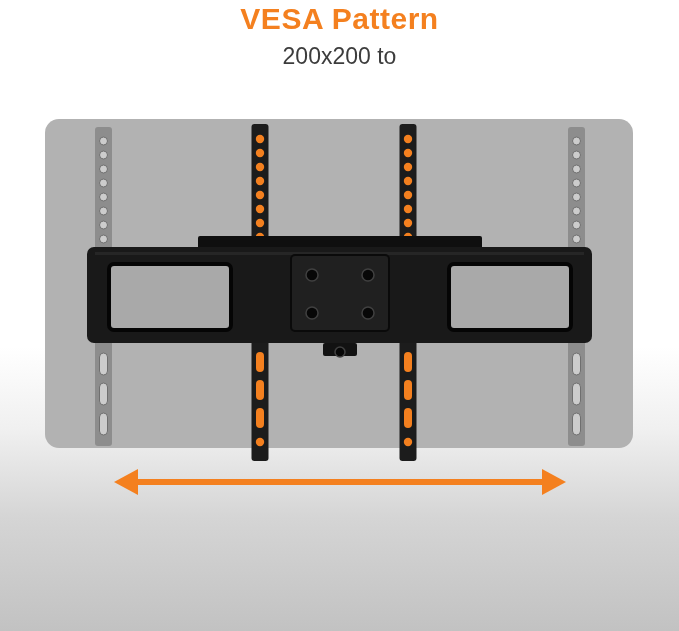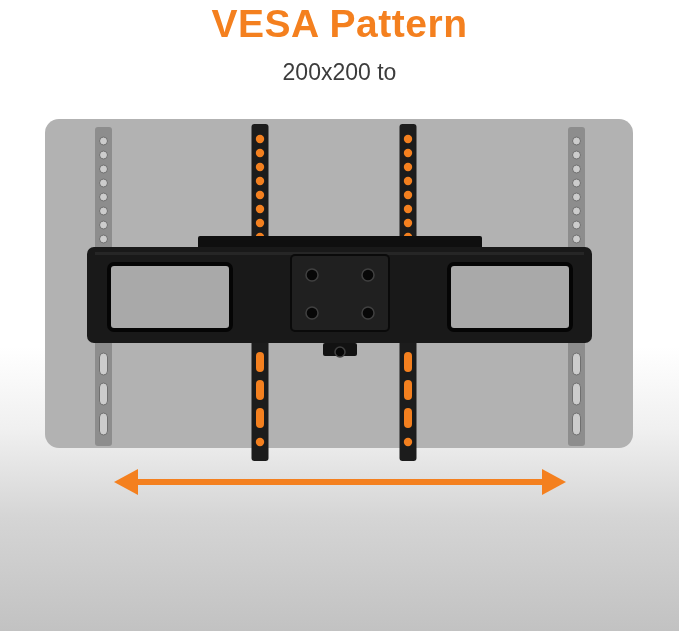--- a/index.html
+++ b/index.html
@@ -3,24 +3,24 @@
 <meta charset="utf-8">
 <style>
   html,body{margin:0;padding:0;}
   body{
     width:679px;height:631px;position:relative;overflow:hidden;
     background:linear-gradient(180deg,#ffffff 0%,#ffffff 55%,#f0f0f0 68%,#d5d5d5 82%,#c2c2c2 100%);
     font-family:"Liberation Sans",sans-serif;
   }
   .heading{position:absolute;top:2px;left:0;width:100%;text-align:center;z-index:2;}
   .title{
-    margin:0;font-size:39px;font-weight:bold;letter-spacing:.5px;
+    margin:0;font-size:30px;font-weight:bold;letter-spacing:.5px;
     color:var(--color-accent,#F4801F);
   }
-  .subtitle{margin-top:13px;font-size:23px;line-height:27px;color:var(--color-subtitle,#3C3C3C);}
+  .subtitle{margin-top:7px;font-size:23px;line-height:27px;color:var(--color-subtitle,#3C3C3C);}
   .diagram{position:absolute;top:0;left:0;z-index:1;display:block;pointer-events:none;}
 
   .tv{fill:var(--color-tv,#B2B2B2);}
   .ghost-rail{fill:var(--color-ghost,#8D8D8D);}
   .ghost-hole{fill:var(--color-ghost_hole,#CCCCCC);stroke:#6F6F6F;stroke-width:1;}
   .rail{fill:var(--color-rail,#1C1C1C);}
   .orange-hole{fill:var(--color-accent,#F4801F);}
   .bracket-body{fill:var(--color-bracket,#191919);}
   .bracket-step{fill:#0F0F0F;}
   .cutout{fill:#A9A9A9;stroke:#050505;stroke-width:4;}

